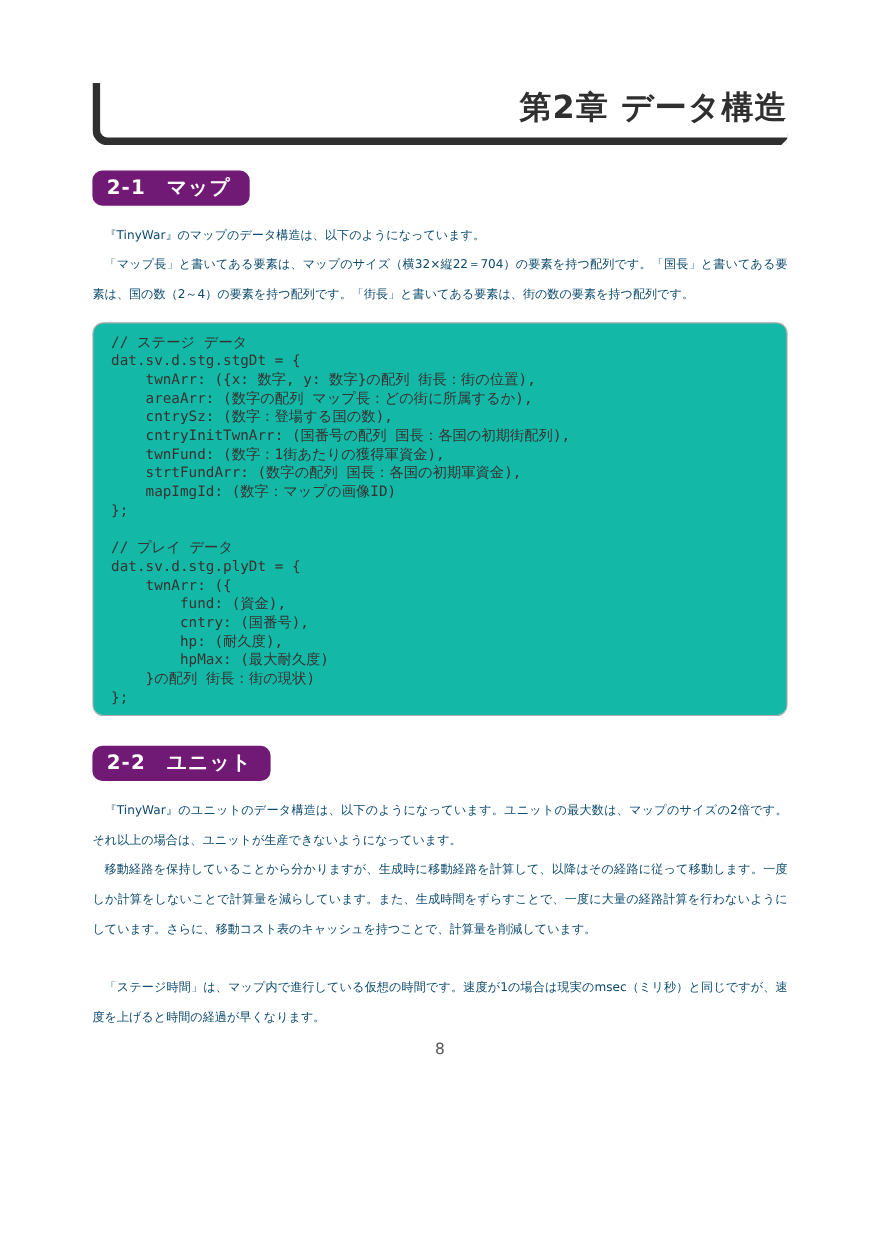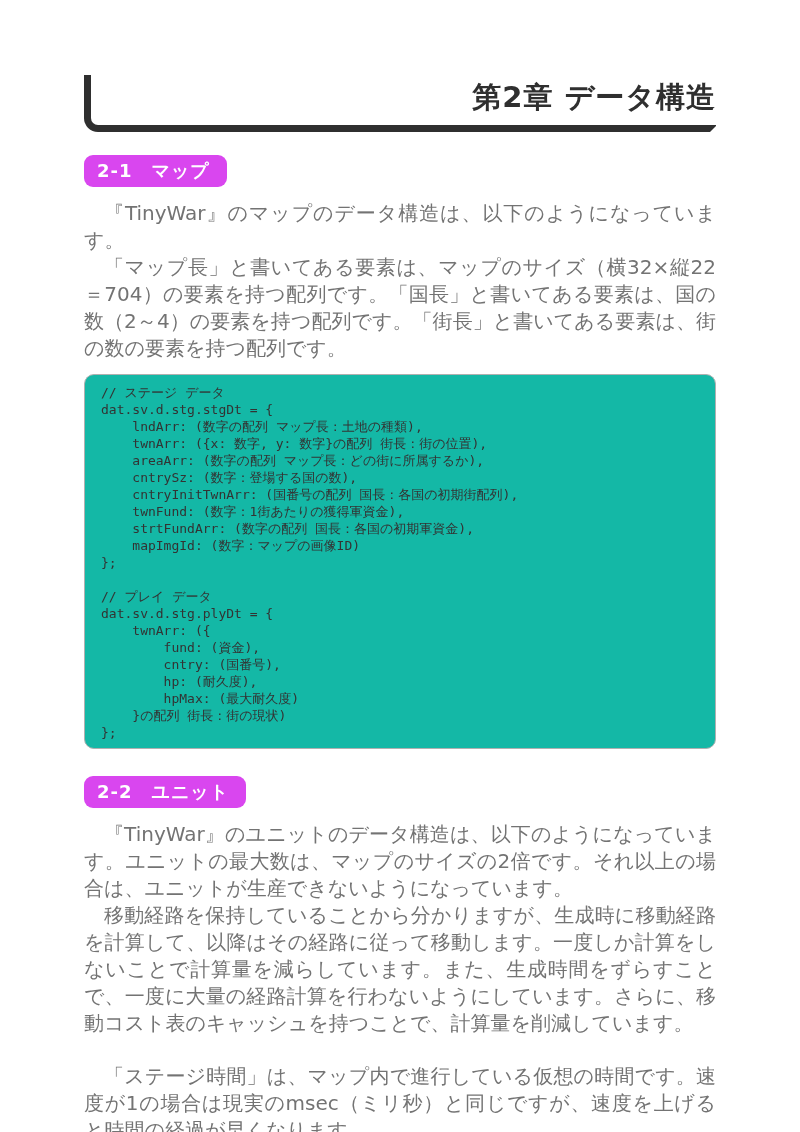--- a/index.html
+++ b/index.html
@@ -44,40 +44,40 @@
     font-size: 29px;
     line-height: 38px;
     font-weight: bold;
     color: #2f2f2f;
     letter-spacing: 1px;
     text-align: right;
   }
   
   .section-badge {
     display: inline-block;
-    background: #d946ef;
+    background: #701a75;
     color: #ffffff;
     font-size: 18px;
     font-weight: bold;
     line-height: 23px;
     padding: 4px 17px 5px 13px;
     border-radius: 9px;
     letter-spacing: 1px;
   }
   .badge-1 { margin-top: 23px; }
   .badge-2 { margin-top: 27px; }
   
   .paragraphs { margin-top: 13px; }
   .para {
     margin: 0;
-    font-size: 20px;
+    font-size: 11px;
     line-height: 27px;
     text-align: justify;
     text-indent: 1em;
-    color: #737373;
+    color: #0c4a6e;
   }
   [data-name="section-2-paragraphs"] .para:nth-child(3) {
     margin-top: 26px;
   }
   
   .code-box {
     box-sizing: border-box;
     margin-top: 12px;
     border: 1px solid #b0b0b0;
     border-radius: 10px;
@@ -114,21 +114,20 @@
   </div>
 
   <div class="paragraphs" data-name="section-1-paragraphs">
       <div class="para" data-name="paragraph">『TinyWar』のマップのデータ構造は、以下のようになっています。</div>
       <div class="para" data-name="paragraph">「マップ長」と書いてある要素は、マップのサイズ（横32×縦22＝704）の要素を持つ配列です。「国長」と書いてある要素は、国の数（2～4）の要素を持つ配列です。「街長」と書いてある要素は、街の数の要素を持つ配列です。</div>
     </div>
 
   <div class="code-box" data-name="code-block">
       <div class="code-line" data-name="code-line">// ステージ データ</div>
       <div class="code-line" data-name="code-line">dat.sv.d.stg.stgDt = {</div>
-      <div class="code-line" data-name="code-line">    lndArr: (数字の配列 マップ長：土地の種類),</div>
       <div class="code-line" data-name="code-line">    twnArr: ({x: 数字, y: 数字}の配列 街長：街の位置),</div>
       <div class="code-line" data-name="code-line">    areaArr: (数字の配列 マップ長：どの街に所属するか),</div>
       <div class="code-line" data-name="code-line">    cntrySz: (数字：登場する国の数),</div>
       <div class="code-line" data-name="code-line">    cntryInitTwnArr: (国番号の配列 国長：各国の初期街配列),</div>
       <div class="code-line" data-name="code-line">    twnFund: (数字：1街あたりの獲得軍資金),</div>
       <div class="code-line" data-name="code-line">    strtFundArr: (数字の配列 国長：各国の初期軍資金),</div>
       <div class="code-line" data-name="code-line">    mapImgId: (数字：マップの画像ID)</div>
       <div class="code-line" data-name="code-line">};</div>
       <div class="code-line" data-name="code-line">&nbsp;</div>
       <div class="code-line" data-name="code-line">// プレイ データ</div>

